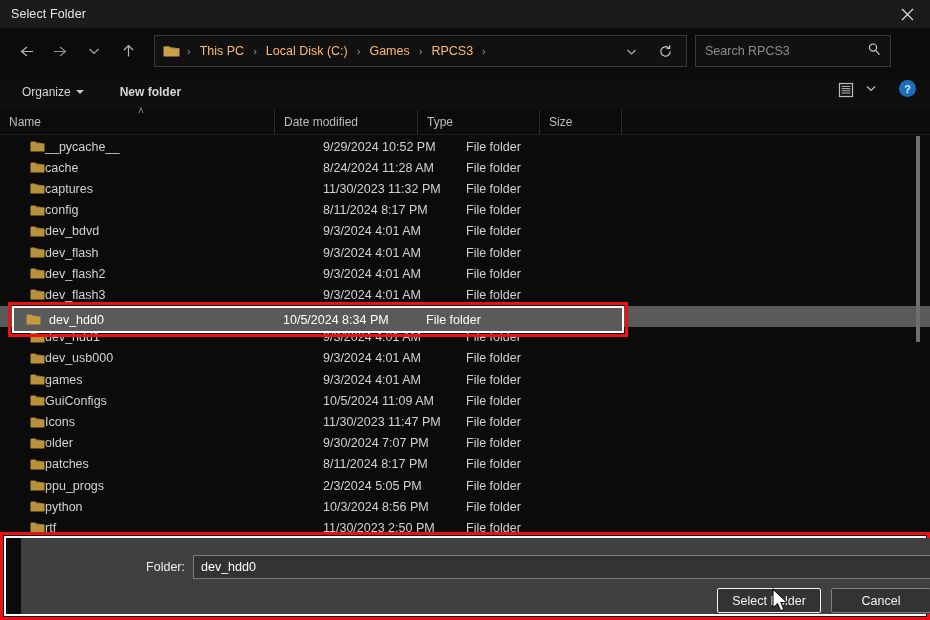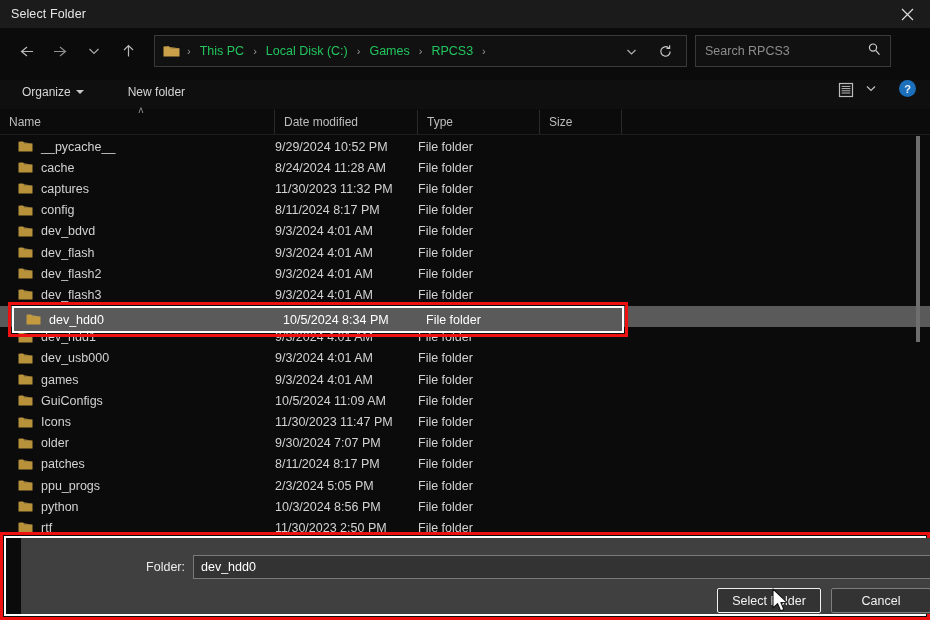--- a/index.html
+++ b/index.html
@@ -53,21 +53,21 @@
   .crumbbar {
     width: 533px; height: 32px;
     margin-left: 9px;
     border: 1px solid #3a3a3a;
     background: #111;
     display: flex; align-items: center;
     position: relative;
   }
   .crumb-folder-icon { margin-left: 8px; display: flex; align-items: center; }
   .crumb {
-    font-size: 12.5px; color: #22c55e;
+    font-size: 12.5px; color: #fdba74;
     padding: 0 2px; white-space: nowrap;
   }
   .crumb-sep {
     color: #9a9a9a; font-size: 11px;
     padding: 0 7px; user-select: none;
   }
   .crumb-drop {
     position: absolute; right: 44px; top: 0; bottom: 0;
     width: 22px; display: flex; align-items: center; justify-content: center;
     color: #b0b0b0;
@@ -101,21 +101,21 @@
     width: 930px; height: 29px;
     background: #0f0f0f;
     display: flex; 
   }
   .tb-item {
     font-size: 12px; color: #d6d6d6;
     display: flex; align-items: center; gap: 5px;
     padding: 0 8px; height: 23px;
   }
   .tb-item.organize { margin-left: 14px; }
-  .tb-item.newfolder { margin-left: 28px; }
+  .tb-item.newfolder { margin-left: 20px; font-weight: bold; }
   .tb-caret {
     width: 0; height: 0;
     border-left: 4px solid transparent;
     border-right: 4px solid transparent;
     border-top: 4px solid #c9c9c9;
     display: inline-block;
   }
   .tb-spacer { flex: 1; }
   .view-icon {
     display: flex; align-items: center; justify-content: center;
@@ -162,22 +162,22 @@
     overflow: hidden;
     background: #0b0b0b;
   }
   .row {
     height: 21.2px;
     display: flex; align-items: center;
     font-size: 12.5px;
     color: #d2d2d2;
   }
   .row .cname {
-    width: 275px; display: flex; align-items: center; gap: 8px;
-    padding-left: 18px;
+    width: 323px; display: flex; align-items: center; 
+    padding-left: 30px;
   }
   .row .cdate { width: 143px; }
   .row .ctype { width: 122px; }
   .row .csize { width: 82px; }
   .row.selected {
     background: #5a5a5a;
     color: #ffffff;
   }
   .folder-ico { flex: 0 0 15px; display: flex; }
 

